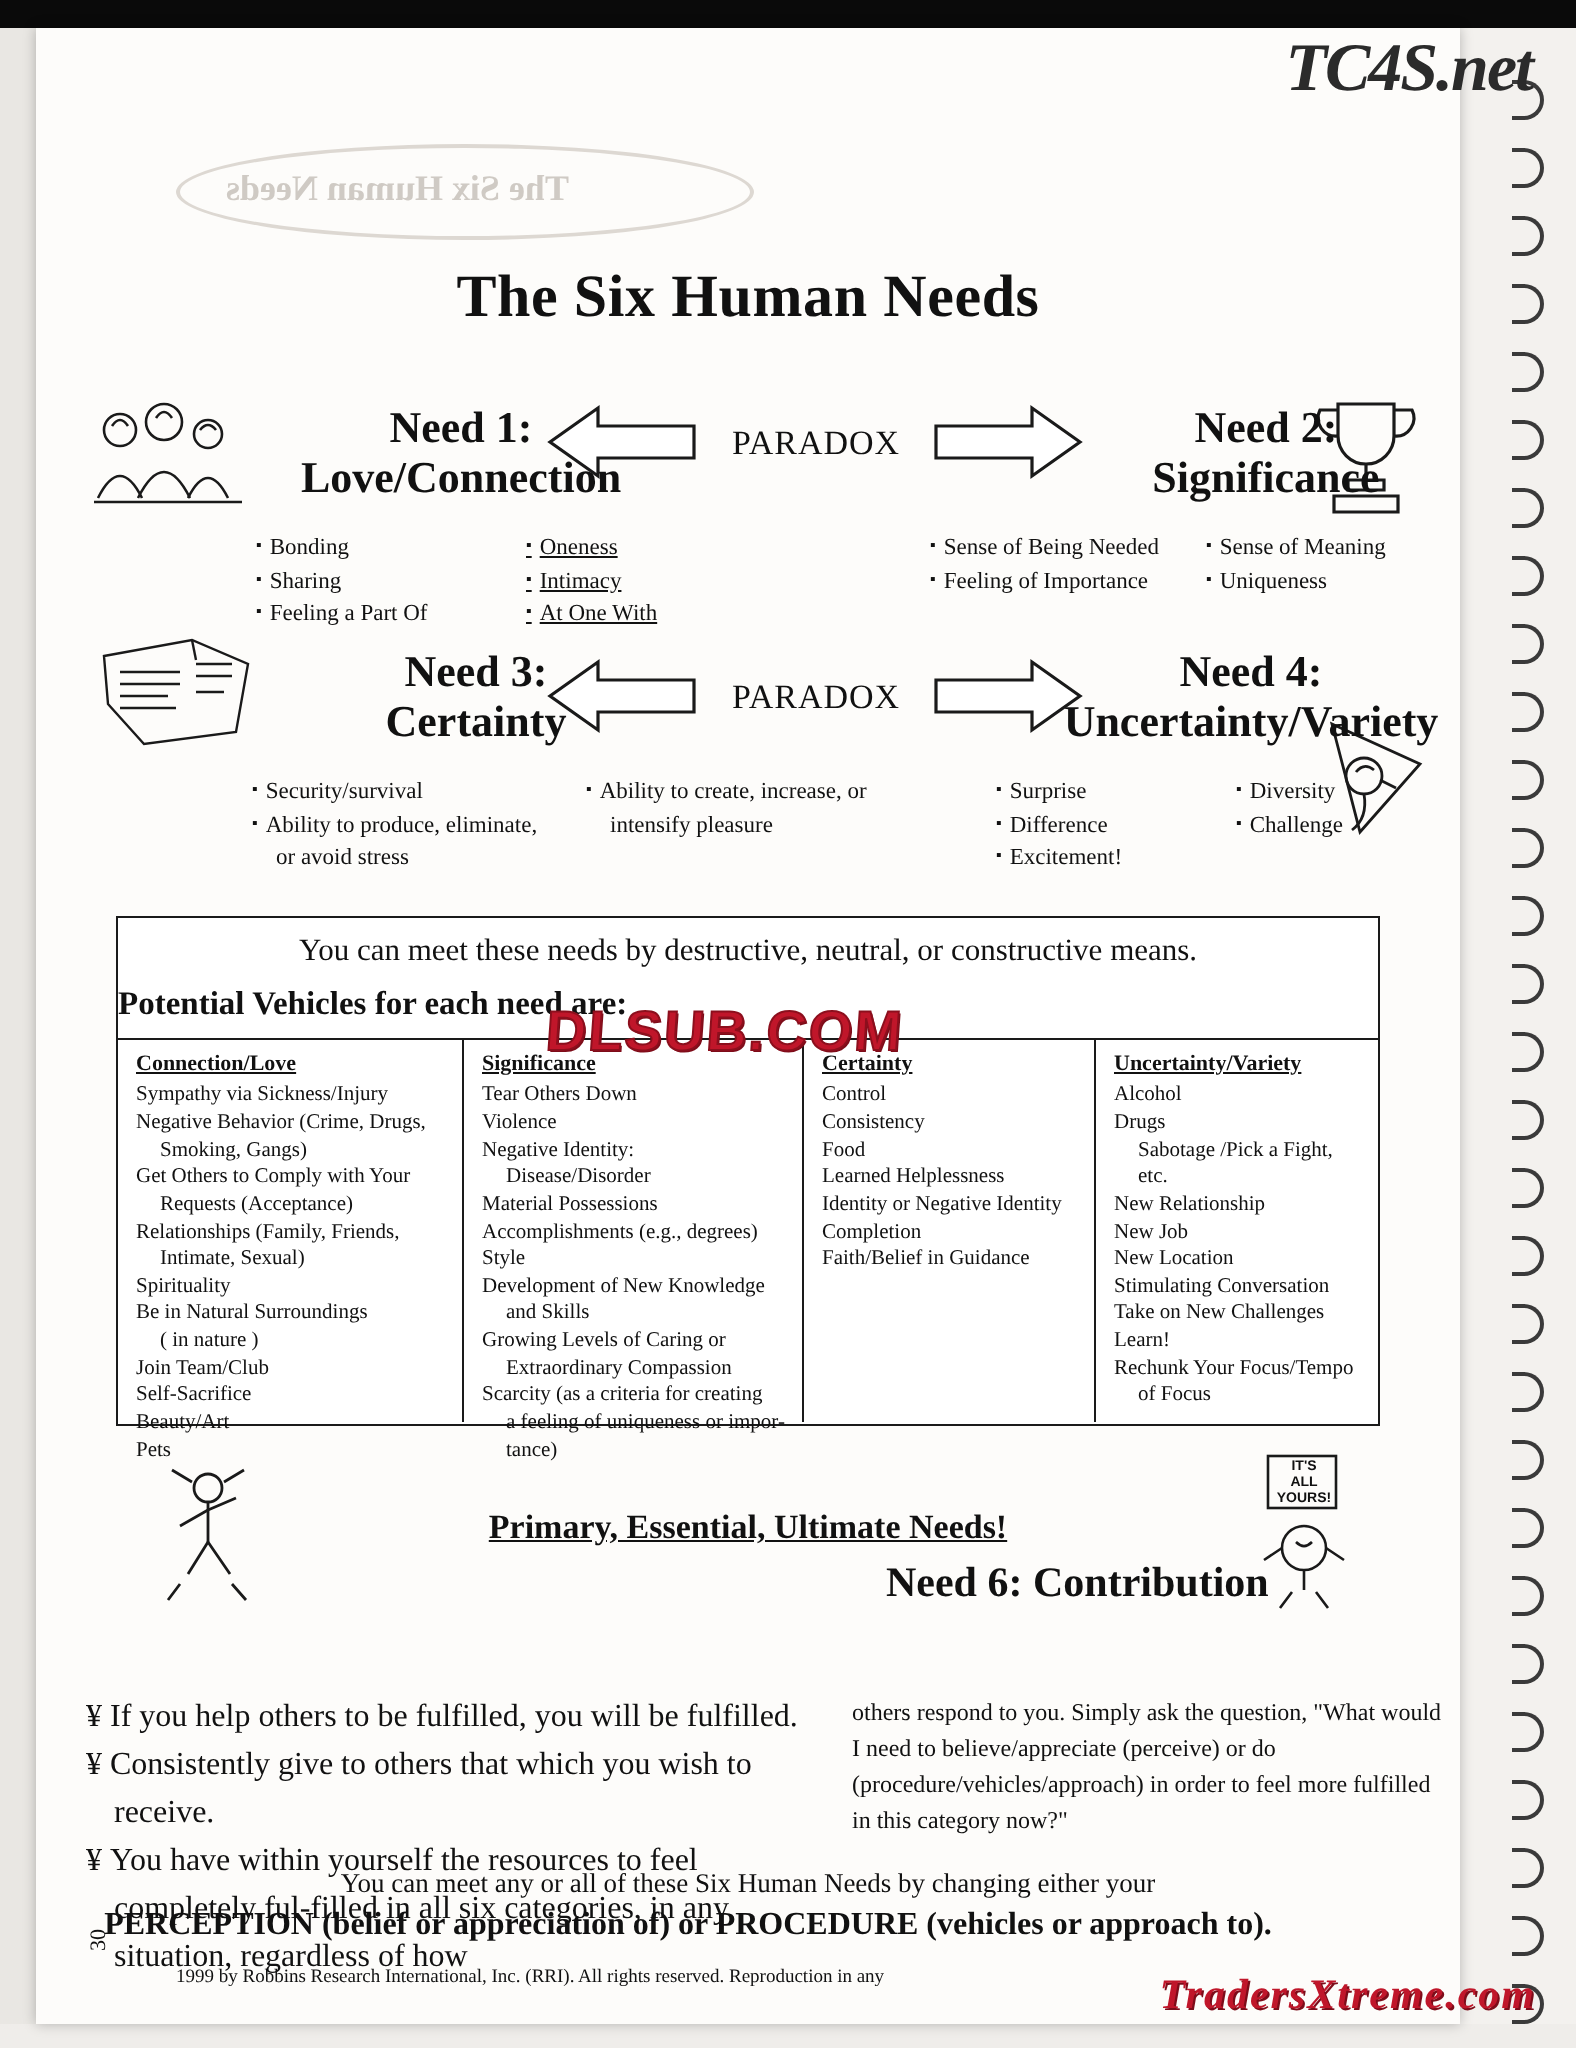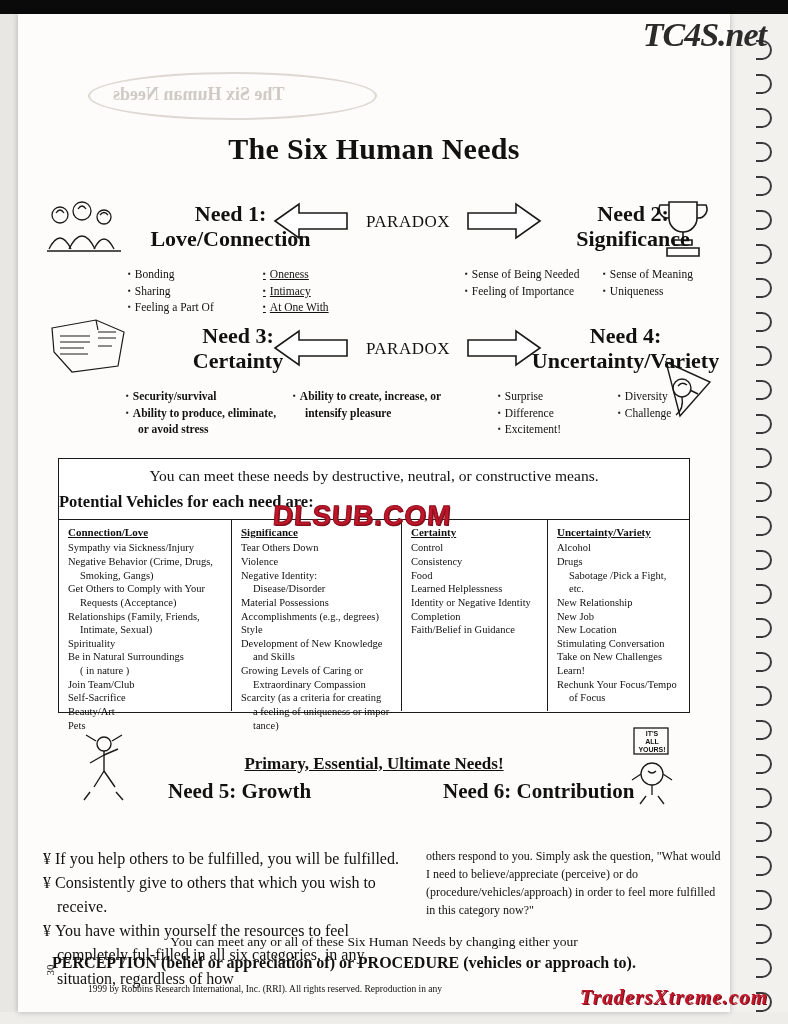--- a/index.html
+++ b/index.html
@@ -90,21 +90,21 @@
   .ind{padding-left:12px;}
 
   .b1a{left:110px;top:252px;}
   .b1b{left:245px;top:252px;text-decoration:underline;}
   .b2a{left:447px;top:252px;}
   .b2b{left:585px;top:252px;}
   .b3a{left:108px;top:374px;width:160px;}
   .b3b{left:275px;top:374px;width:165px;}
   .b4a{left:480px;top:374px;}
   .b4b{left:600px;top:374px;}
-  .b3a div, .b3b div{white-space:normal;font-weight:bold;}
+  .b3a div, .b3b div{white-space:normal;}
 
   
   .clip{position:absolute;}
 
   
   .box{
     position:absolute;left:40px;top:444px;width:630px;height:253px;
     border:1px solid #1a1a1a;background:#fff;
   }
   .box-line1{
@@ -407,21 +407,20 @@
         </g>
       </svg>
       <div style="position:absolute;left:14px;top:4px;width:32px;text-align:center;font-family:'Liberation Sans',sans-serif;font-size:7px;font-weight:bold;line-height:1.15;">
         <div>IT'S</div>
         <div>ALL</div>
         <div>YOURS!</div>
       </div>
     </div>
 
     <div class="primary">Primary, Essential, Ultimate Needs!</div>
-    <div class="need5">Need 5:  Growth</div>
     <div class="need6">Need 6:  Contribution</div>
 
     <div class="yen-list">
       <div class="row"><span class="yen">¥</span>&nbsp;<span>If you help others to be fulfilled, you will be fulfilled.</span></div>
       <div class="row"><span class="yen">¥</span>&nbsp;<span>Consistently give to others that which you wish to receive.</span></div>
       <div class="row"><span class="yen">¥</span>&nbsp;<span>You have within yourself the resources to feel completely ful-filled in all six categories, in any situation, regardless of how</span></div>
     </div>
 
     <div class="right-para">others respond to you. Simply ask the question, "What would I need to believe/appreciate (perceive) or do (procedure/vehicles/approach) in order to feel more fulfilled in this category now?"</div>
 

